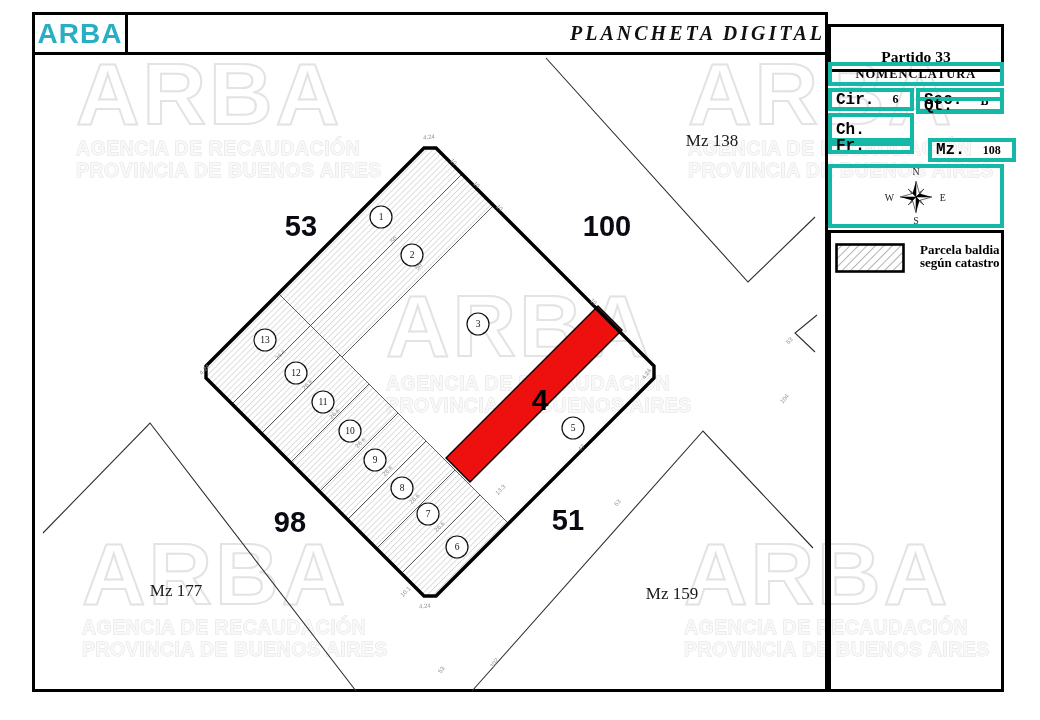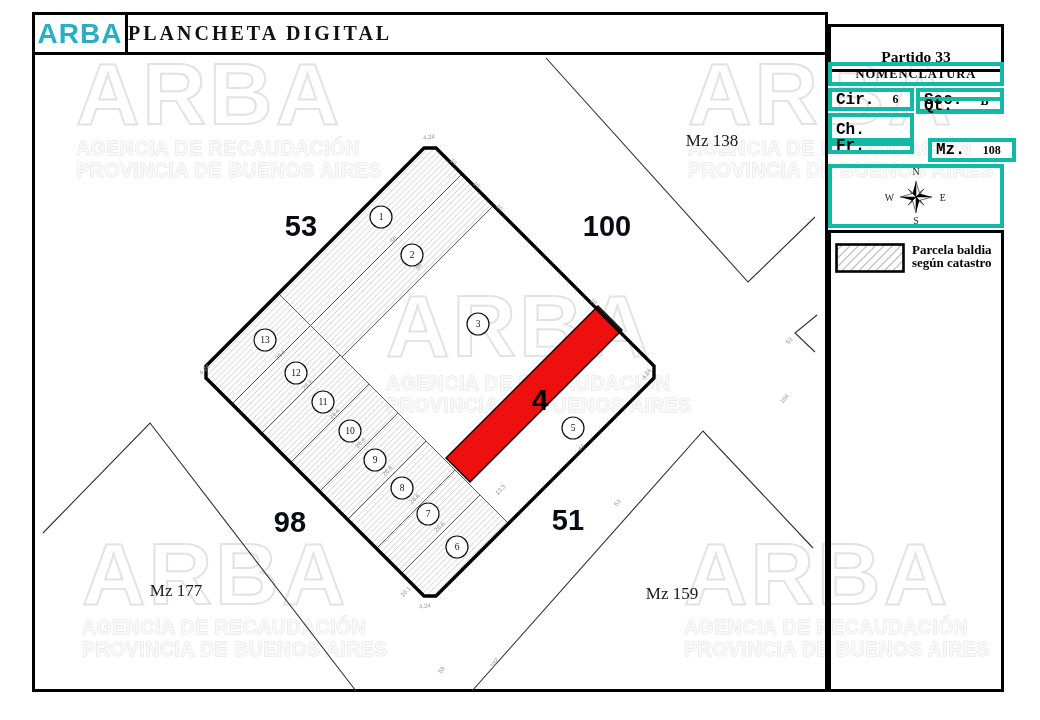--- a/index.html
+++ b/index.html
@@ -5,21 +5,21 @@
   html,body{margin:0;padding:0;background:#fff;}
   .page{position:relative;width:1040px;height:720px;background:#fff;overflow:hidden;
         font-family:"Liberation Serif",serif;}
   .abs{position:absolute;box-sizing:border-box;}
   
   .frame3{border:3px solid #000;background:transparent;}
   .frame2{border:4px solid #14b8a6;background:transparent;}
   
   .logo-box{left:32px;top:12px;width:96px;height:43px;display:flex;align-items:center;justify-content:center;z-index:4;}
   .logo-text{font-family:"Liberation Sans",sans-serif;font-weight:bold;font-size:28px;letter-spacing:1px;}
-  .title-box{left:125px;top:12px;width:703px;height:43px;display:flex;align-items:center;justify-content:flex-start;z-index:4;}
+  .title-box{left:125px;top:12px;width:703px;height:43px;display:flex;align-items:center;justify-content:flex-end;z-index:4;font-style:italic;}
   .title-text{font-weight:bold;font-size:20px;letter-spacing:3px;color:#111;}
   
   .map-box{left:32px;top:52px;width:796px;height:640px;z-index:2;}
   #map-svg{position:absolute;left:32px;top:52px;width:796px;height:640px;z-index:3;}
   #wm-svg{position:absolute;left:0;top:0;width:1040px;height:720px;z-index:1;}
   .street-num{font-family:"Liberation Sans",sans-serif;font-weight:bold;font-size:29px;fill:#0a0a14;}
   .mz-label{font-family:"Liberation Serif",serif;font-size:17px;fill:#1a1a1a;}
   .lot-num{font-family:"Liberation Serif",serif;font-size:9.5px;fill:#111;}
   .dim-label{font-family:"Liberation Sans",sans-serif;font-size:6px;fill:#8f8f8f;}
   .lot4-label{font-family:"Liberation Sans",sans-serif;font-weight:bold;font-size:30px;fill:#000;}
@@ -32,21 +32,21 @@
   .partido-box{left:828px;top:24px;width:176px;height:48px;text-align:center;padding-top:20px;}
   .partido-line{font-weight:bold;font-size:15.5px;line-height:19px;color:#000;}
   .nomen-box{left:828px;top:62px;width:176px;height:24px;display:flex;align-items:center;justify-content:center;}
   .nomen-text{font-weight:bold;font-size:12.5px;letter-spacing:1px;color:#000;}
   .cell{display:flex;align-items:center;padding-left:4px;}
   .cell .lab{font-weight:bold;font-size:16px;color:#000;font-family:Liberation Mono, monospace;}
   .cell .val{font-weight:bold;font-size:12px;color:#000;margin-left:18px;}
   .compass-box{left:828px;top:164px;width:176px;height:64px;display:flex;align-items:center;justify-content:center;}
   .legend-box{left:828px;top:230px;width:176px;height:462px;}
   .legend-row{display:flex;align-items:flex-start;margin-top:10px;margin-left:4px;}
-  .legend-text{margin-left:7px;font-weight:bold;font-size:13px;line-height:13px;color:#000;}
+  .legend-text{margin-left:15px;font-weight:bold;font-size:13px;line-height:13px;color:#000;}
   .compass-letter{font-family:"Liberation Serif",serif;font-size:10px;fill:#222;}
 </style>
 </head>
 <body>
 
 <div class="page">
 
   <svg id="wm-svg">
     <g>
       <text class="wm-big" x="76" y="124">ARBA</text>

